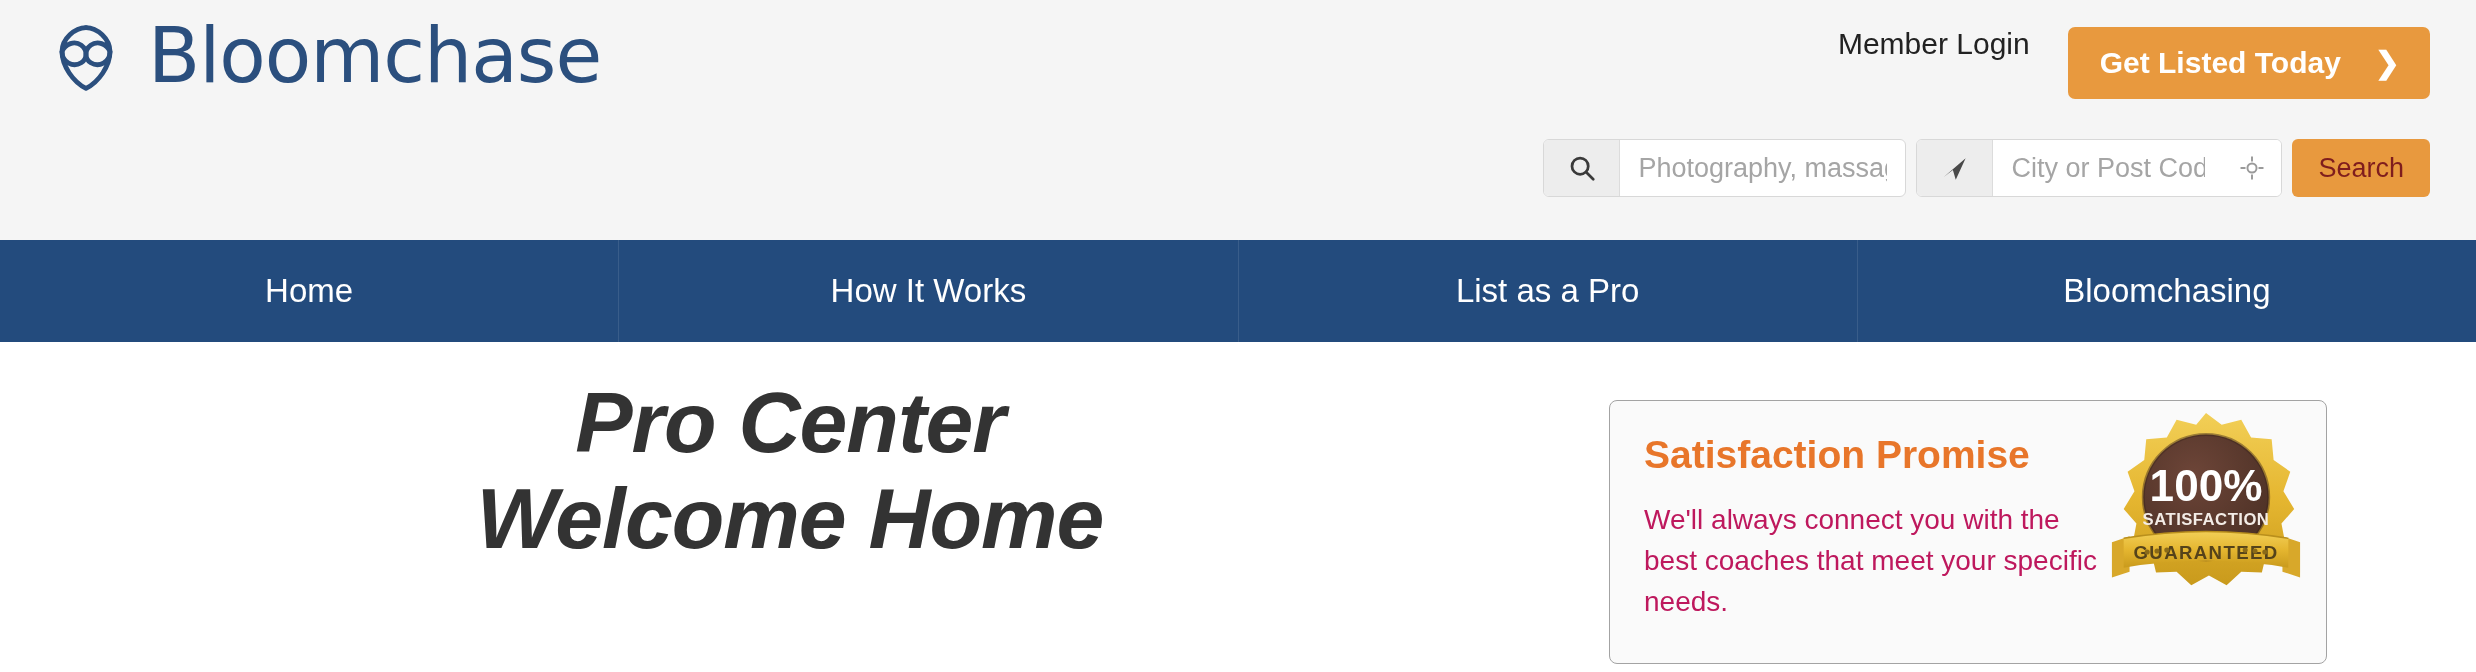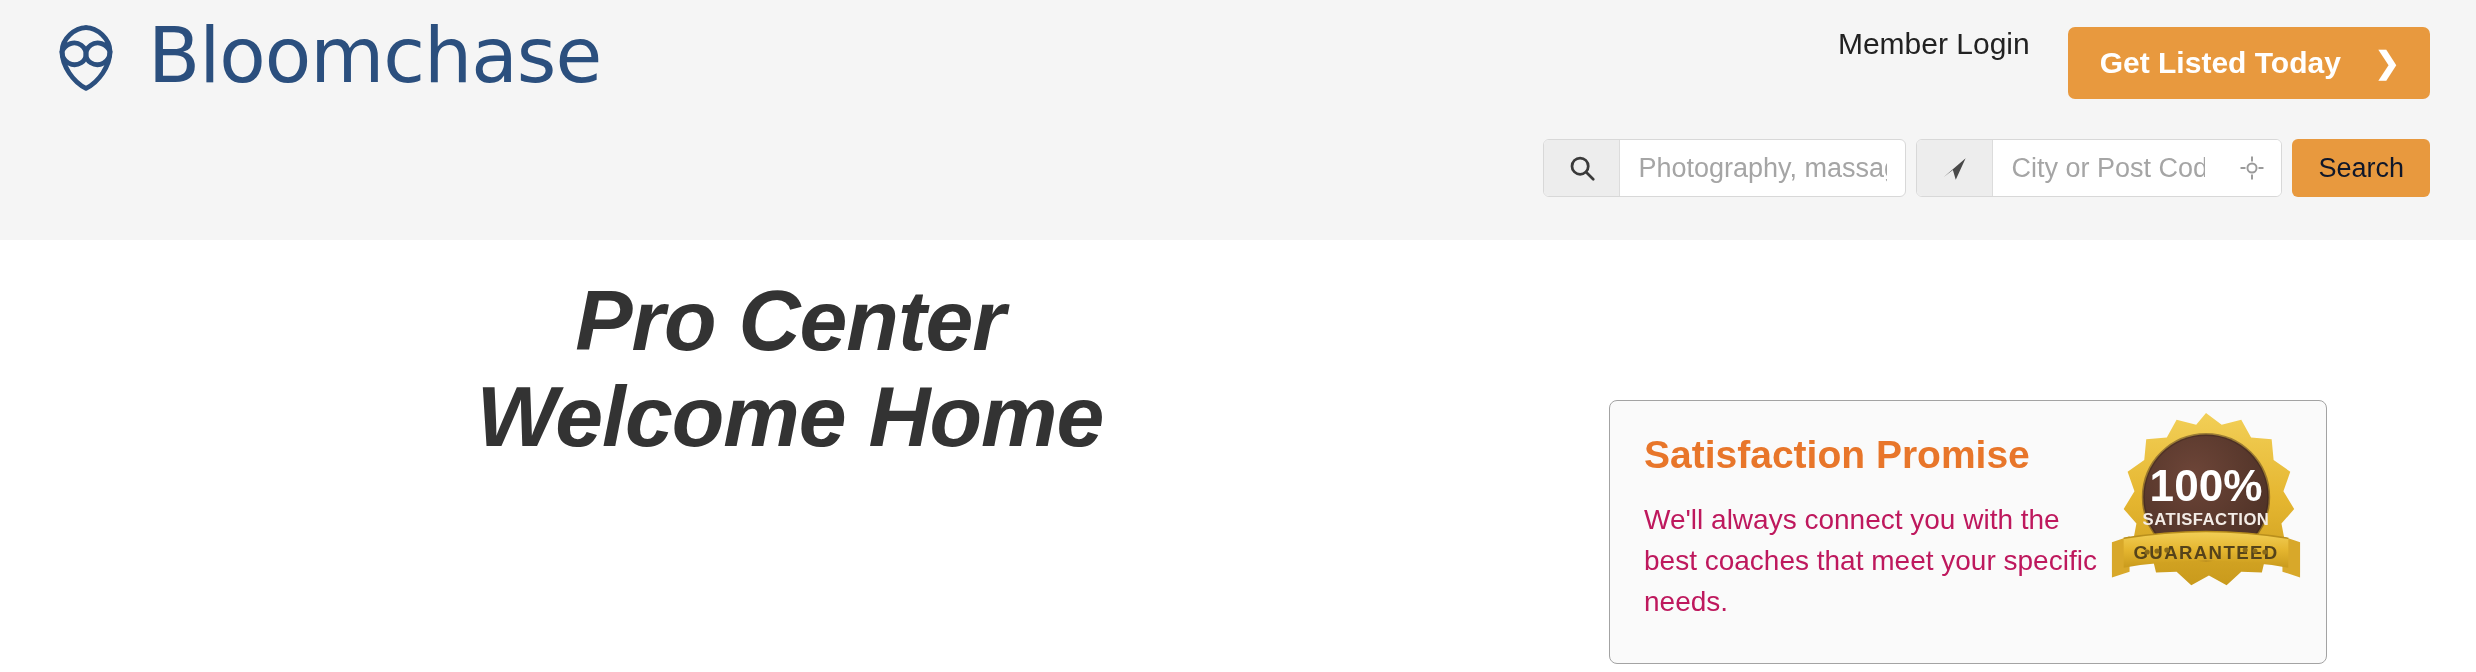--- a/index.html
+++ b/index.html
@@ -148,21 +148,21 @@
     display: flex;
     align-items: center;
     justify-content: center;
     cursor: pointer;
     flex: none;
     background: #ffffff;
   }
 
   .search-submit {
     background: #e8993e;
-    color: #0f172a;
+    color: #7f1d1d;
     border: none;
     border-radius: 6px;
     font-family: "Liberation Sans", sans-serif;
     font-size: 27px;
     padding: 0 26px;
     cursor: pointer;
     white-space: nowrap;
   }
 
   
@@ -301,20 +301,26 @@
             <line x1="1.4" y1="12" x2="6" y2="12"></line>
             <line x1="18" y1="12" x2="22.6" y2="12"></line>
           </svg>
         </div>
       </div>
 
       <button class="search-submit">Search</button>
     </div>
   </div>
 
+  <nav class="navbar">
+    <div class="nav-item">Home</div>
+    <div class="nav-item">How It Works</div>
+    <div class="nav-item">List as a Pro</div>
+    <div class="nav-item">Bloomchasing</div>
+  </nav>
 
   <div class="main">
 
     <h1 class="page-heading">
       <span>Pro Center</span>
       <span class="line2">Welcome Home</span>
     </h1>
 
   </div>
 

